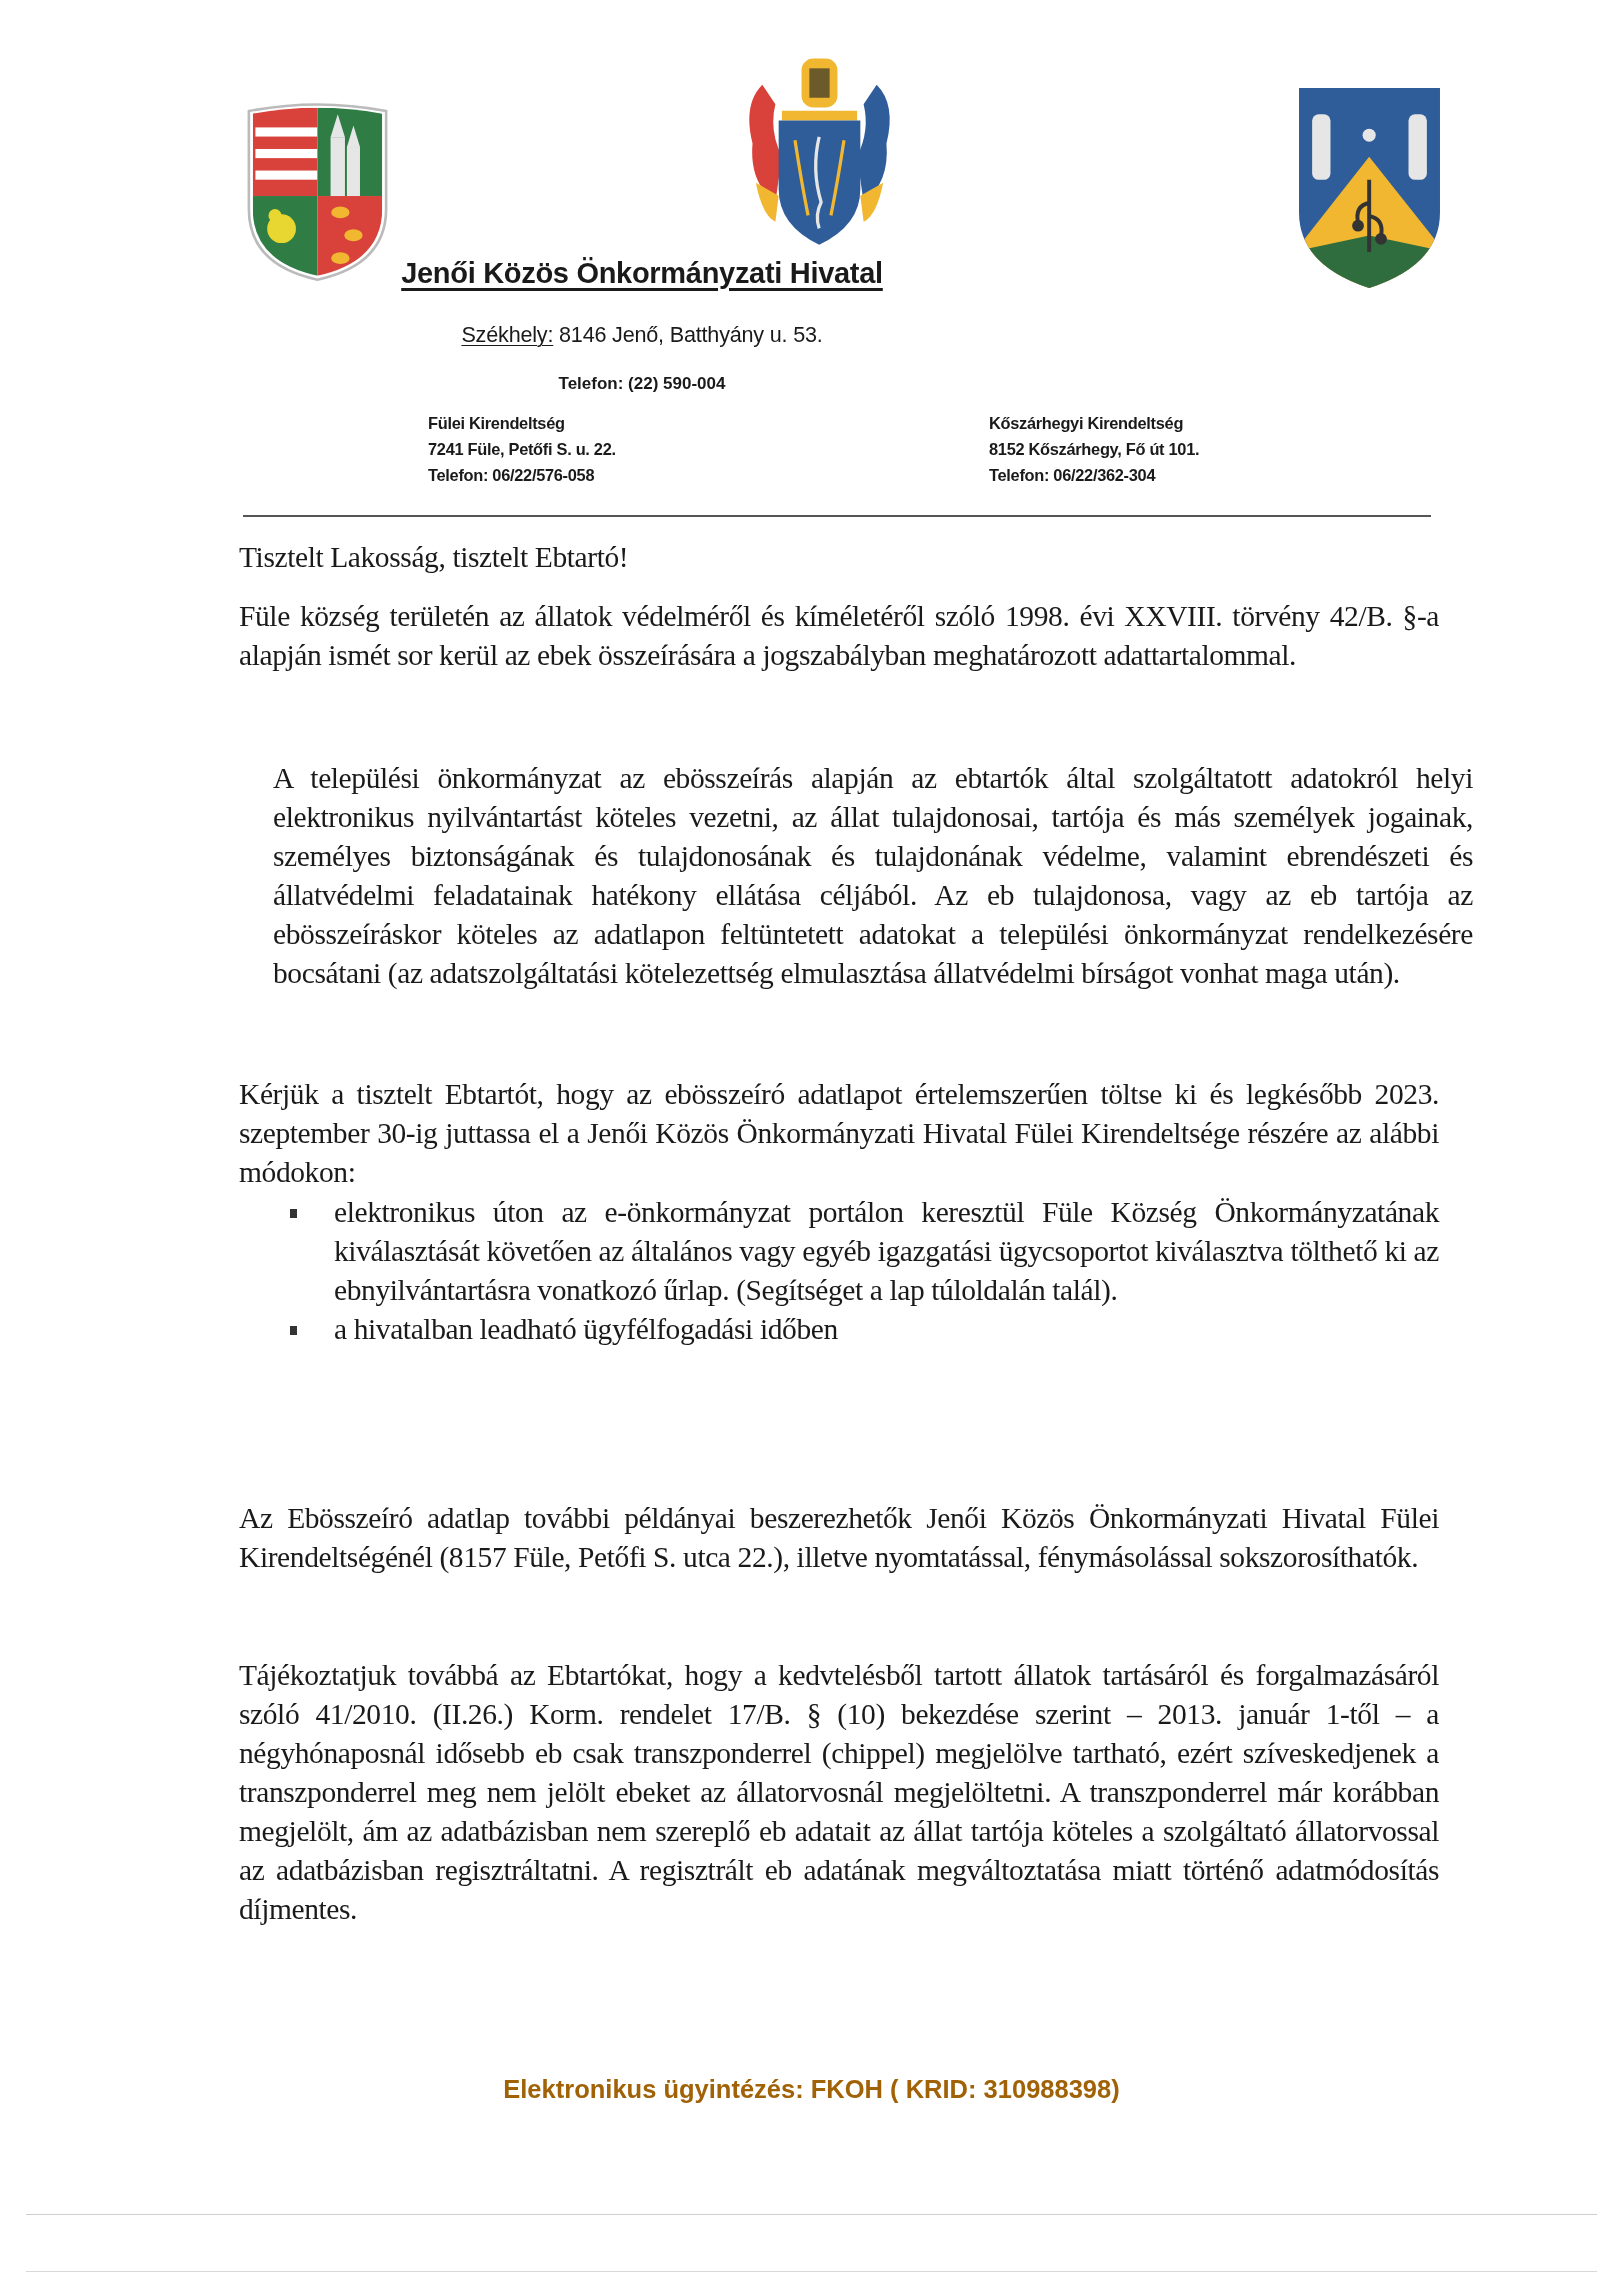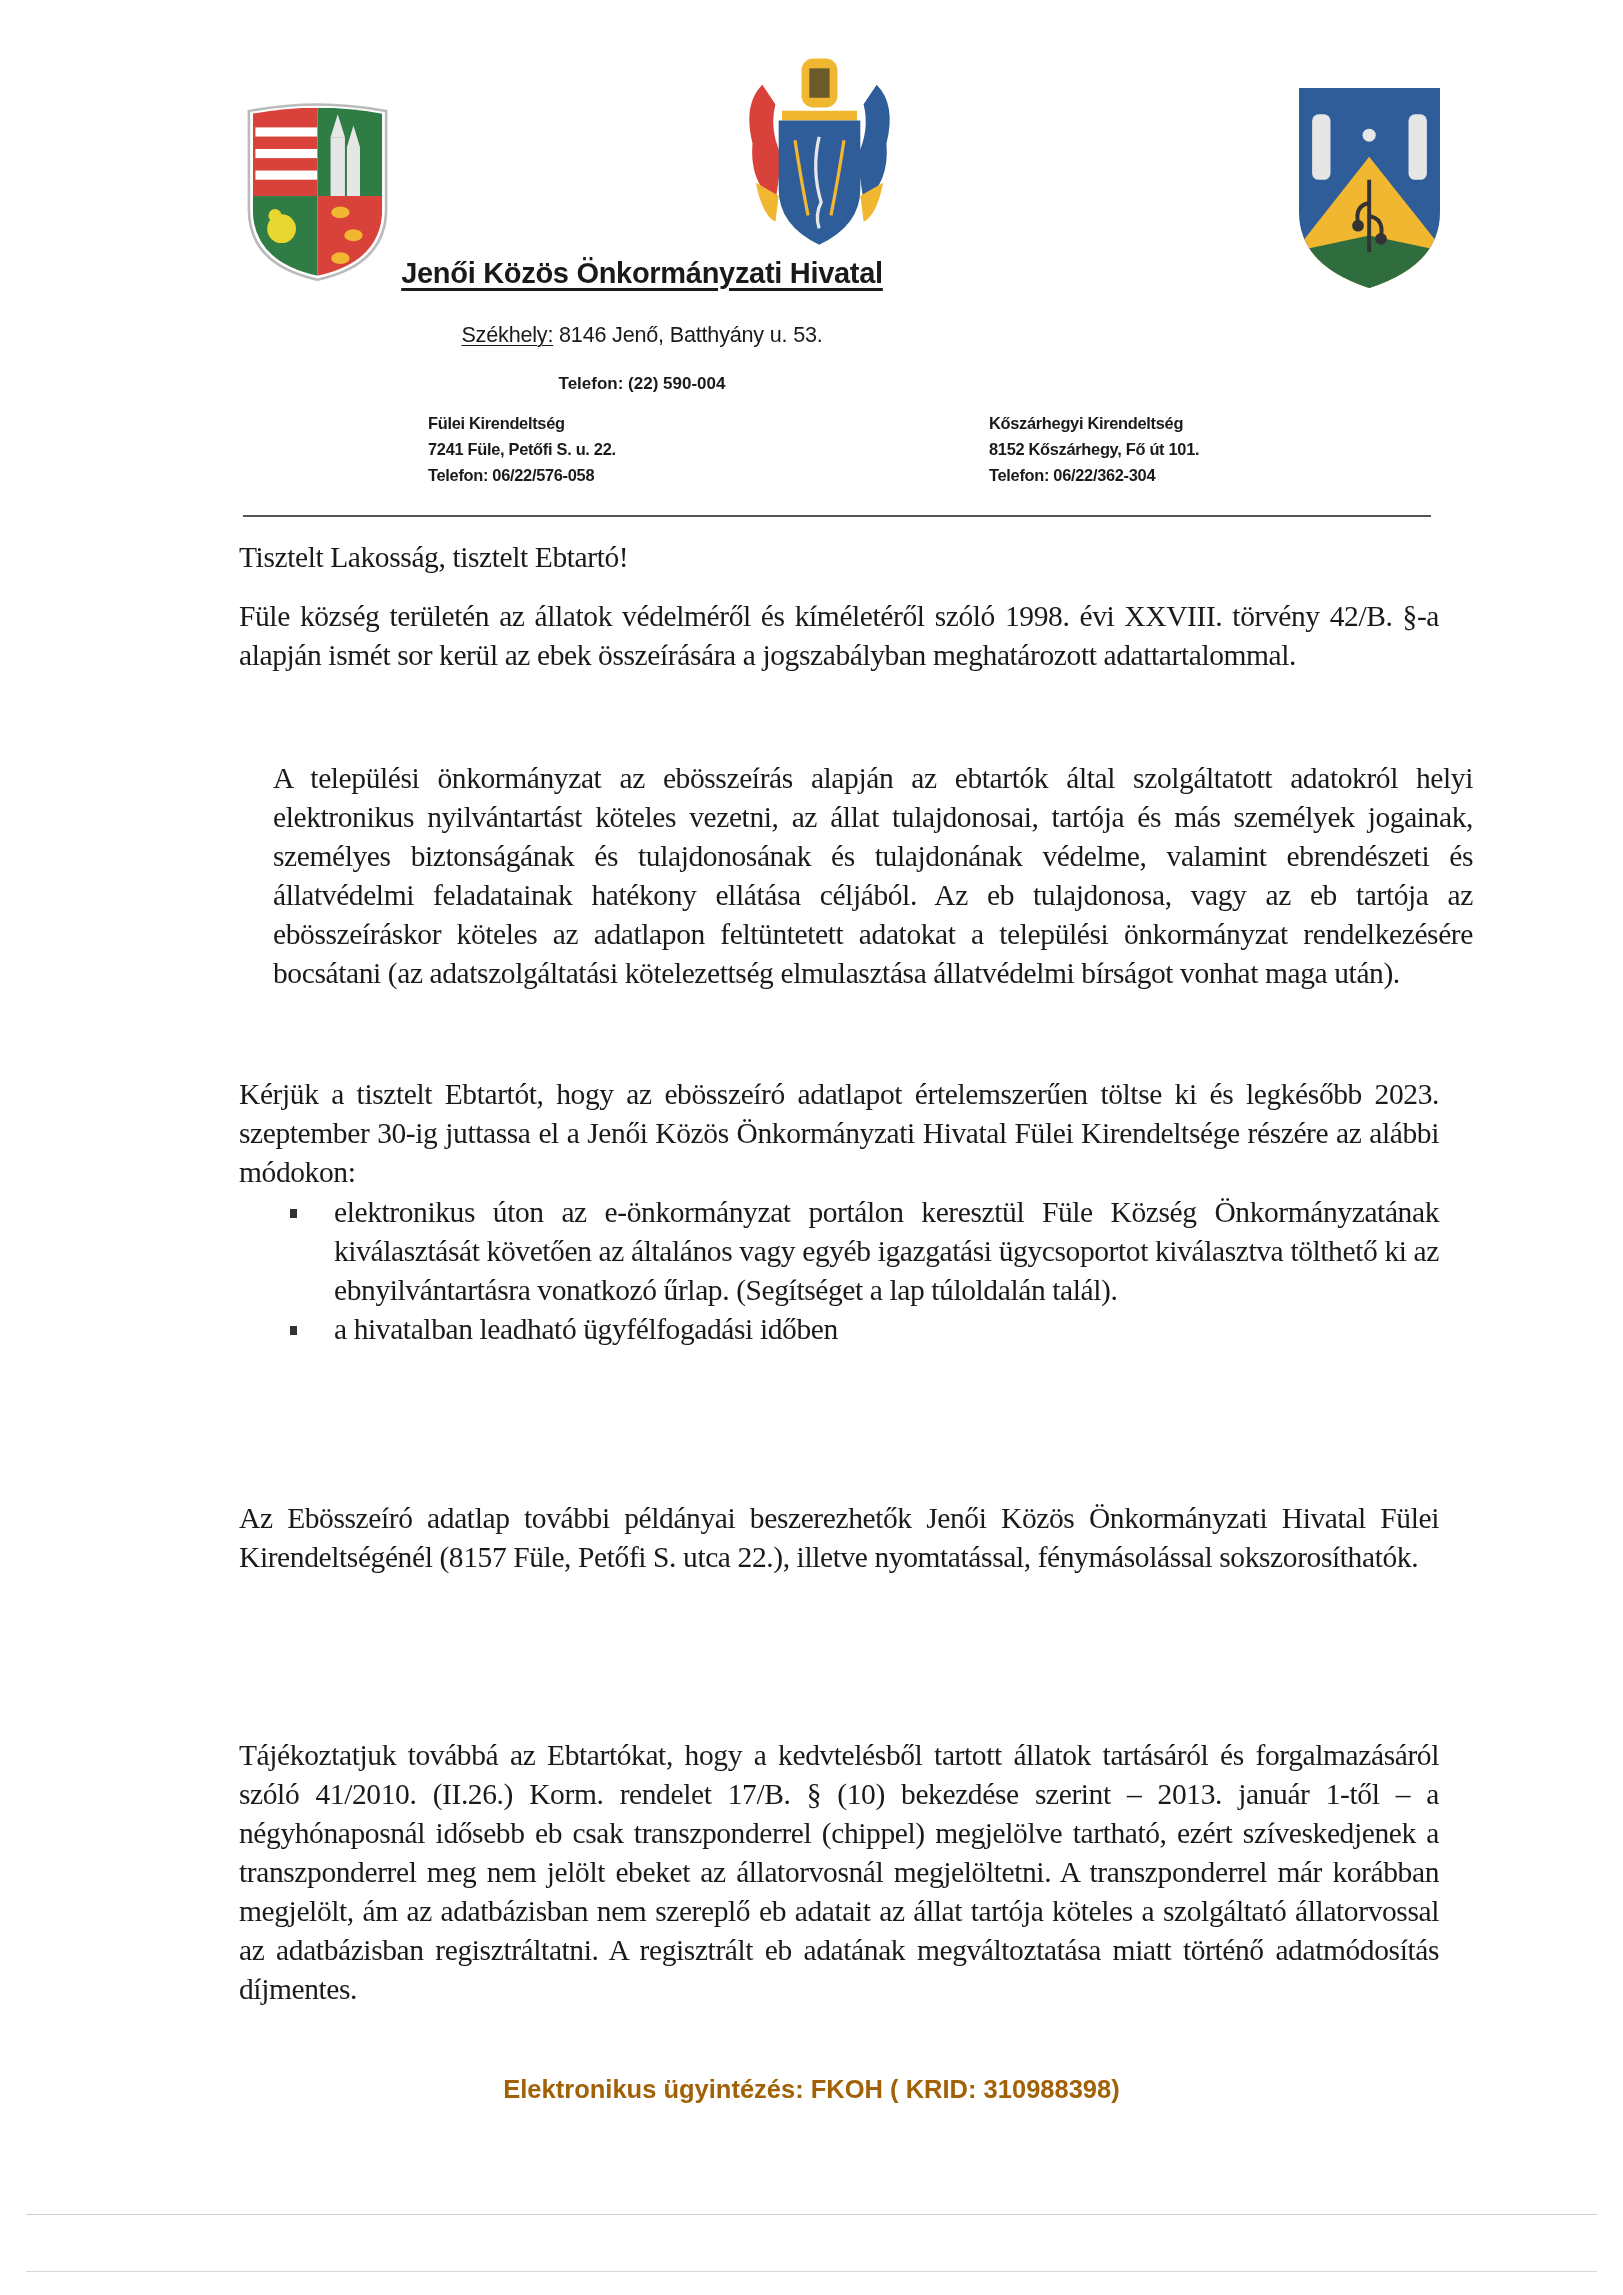--- a/index.html
+++ b/index.html
@@ -18,21 +18,21 @@
   .body { position:absolute; left:239px; width:1200px; font-family:"Liberation Serif", serif; font-size:29.5px; line-height:39px; text-align:justify; letter-spacing:-0.4px; }
   .body p { margin:0; }
   #greeting { top:538px; }
   #p1 { top:597px; }
   #p2 { top:759px;margin-left:34px; }
   #p3 { top:1075px; }
   #bullets { position:absolute; left:239px; width:1200px; top:1193px; font-family:"Liberation Serif", serif; font-size:29.5px; line-height:39px; letter-spacing:-0.4px; margin:0; padding:0; list-style:none; }
   #bullets li { position:relative; padding-left:95px; text-align:justify; }
   #bullets li .bul { position:absolute; left:51px; top:15.7px; width:7.2px; height:9.2px; background:#333; }
   #p4 { top:1499px; }
-  #p5 { top:1736px; }
+  #p5 { top:1656px; }
   #footer { position:absolute; top:2075px; left:0; width:1623px; text-align:center; font-family:"Liberation Sans", sans-serif; font-size:25.5px; font-weight:bold; color:#a16207; }
   .scanline { position:absolute; height:1.3px; background:#cfcfcf; }
 </style>
 </head>
 <body>
 
 <svg class="crest" style="left:242px;top:98px;width:151px;height:183px" viewBox="0 0 230 280">
   <path d="M10 20 Q115 0 220 20 L220 170 Q220 255 115 278 Q10 255 10 170 Z" fill="#fff" stroke="#bbb" stroke-width="4"></path>
   <clipPath id="c1">
       <path d="M16 24 Q115 6 214 24 L214 170 Q214 250 115 272 Q16 250 16 170 Z"></path>

